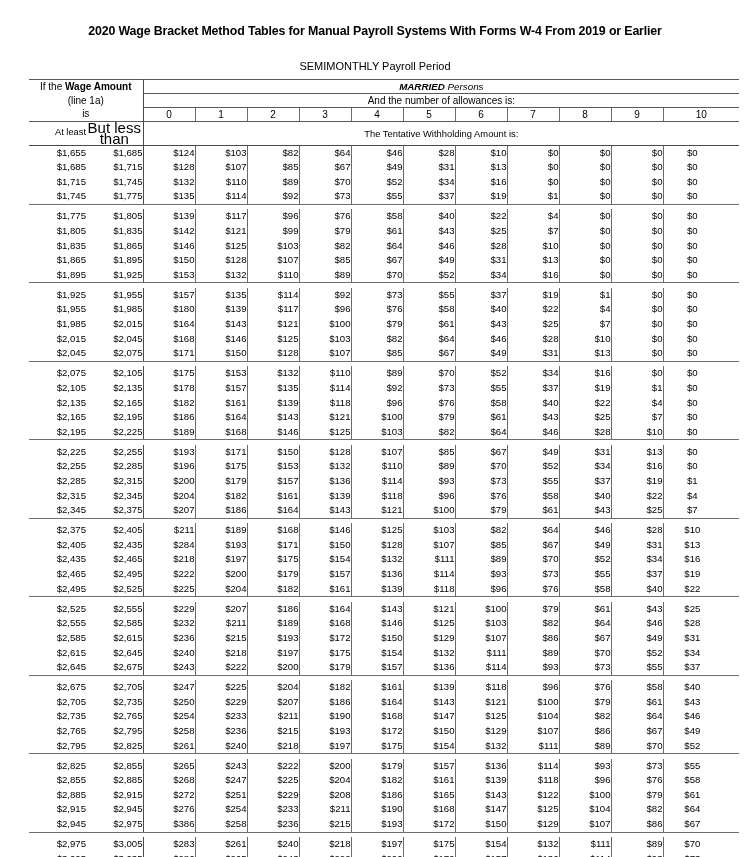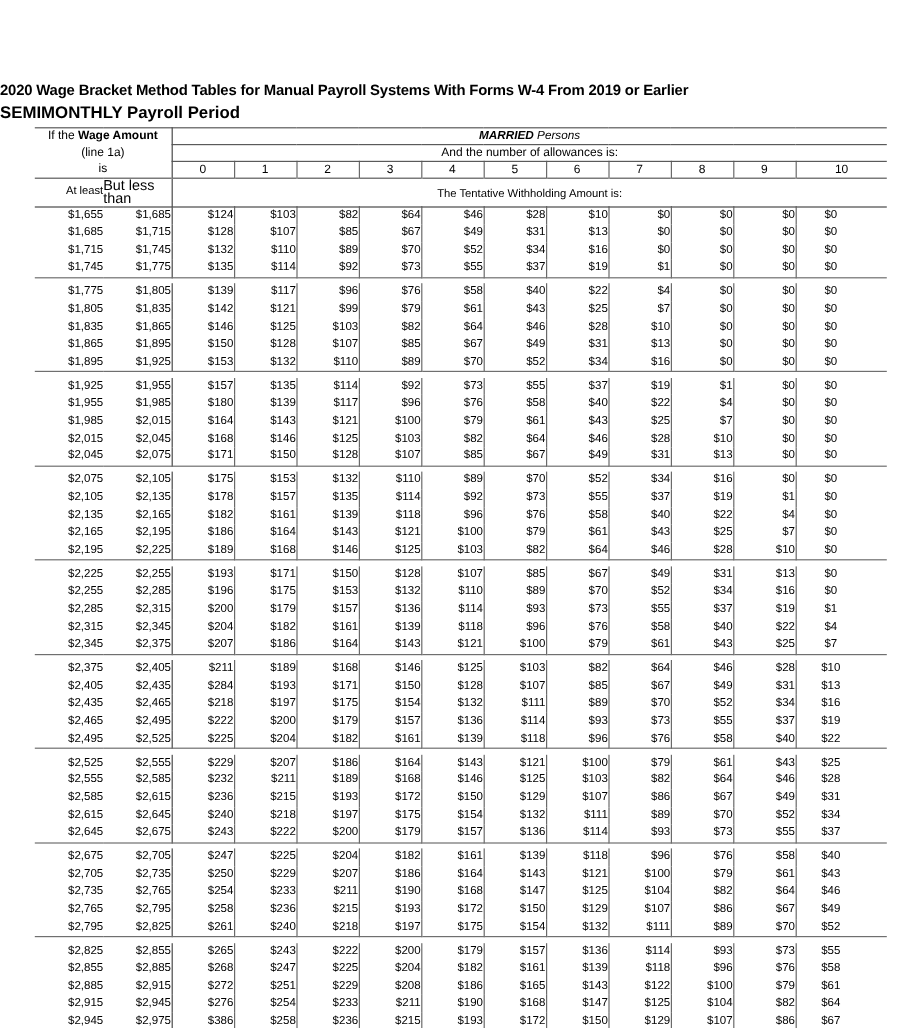--- a/index.html
+++ b/index.html
@@ -18,34 +18,35 @@
   .page {
     width: 750px;
     height: 857px;
     position: relative;
     box-sizing: border-box;
     padding: 0;
   }
 
   
   .title-block {
-    padding-top: 68px;
+    padding-top: 24px;
+    text-align: center;
   }
   .doc-title {
     font-size: 12.4px;
     font-weight: bold;
     letter-spacing: -0.15px;
     line-height: 15px;
     white-space: nowrap;
   }
   .doc-subtitle {
-    font-size: 14px;
-    font-weight: bold;
+    font-size: 11px;
+    font-weight: normal;
     line-height: 14px;
-    margin-top: 3px;
+    margin-top: 20px;
   }
 
   
   .tbl-wrap {
     margin-top: 6px;
     padding-left: 29px;
     padding-right: 11px;
     box-sizing: border-box;
   }
   table.wt {
@@ -101,22 +102,22 @@
   }
 
   .hdr-atleast {
     text-align: right;
     font-size: 9.3px;
     padding: 0 7px 3px 0;
     vertical-align: bottom;
     line-height: 11.5px;
   }
   .hdr-butless {
-    text-align: left;
-    font-size: 12px;
+    text-align: center;
+    font-size: 15px;
     padding: 0 7px 3px 0;
     vertical-align: bottom;
     line-height: 11.5px;
   }
   .hdr-tent {
     text-align: center;
     font-size: 9.4px;
     padding: 3px 0 3px 0;
     vertical-align: bottom;
   }

